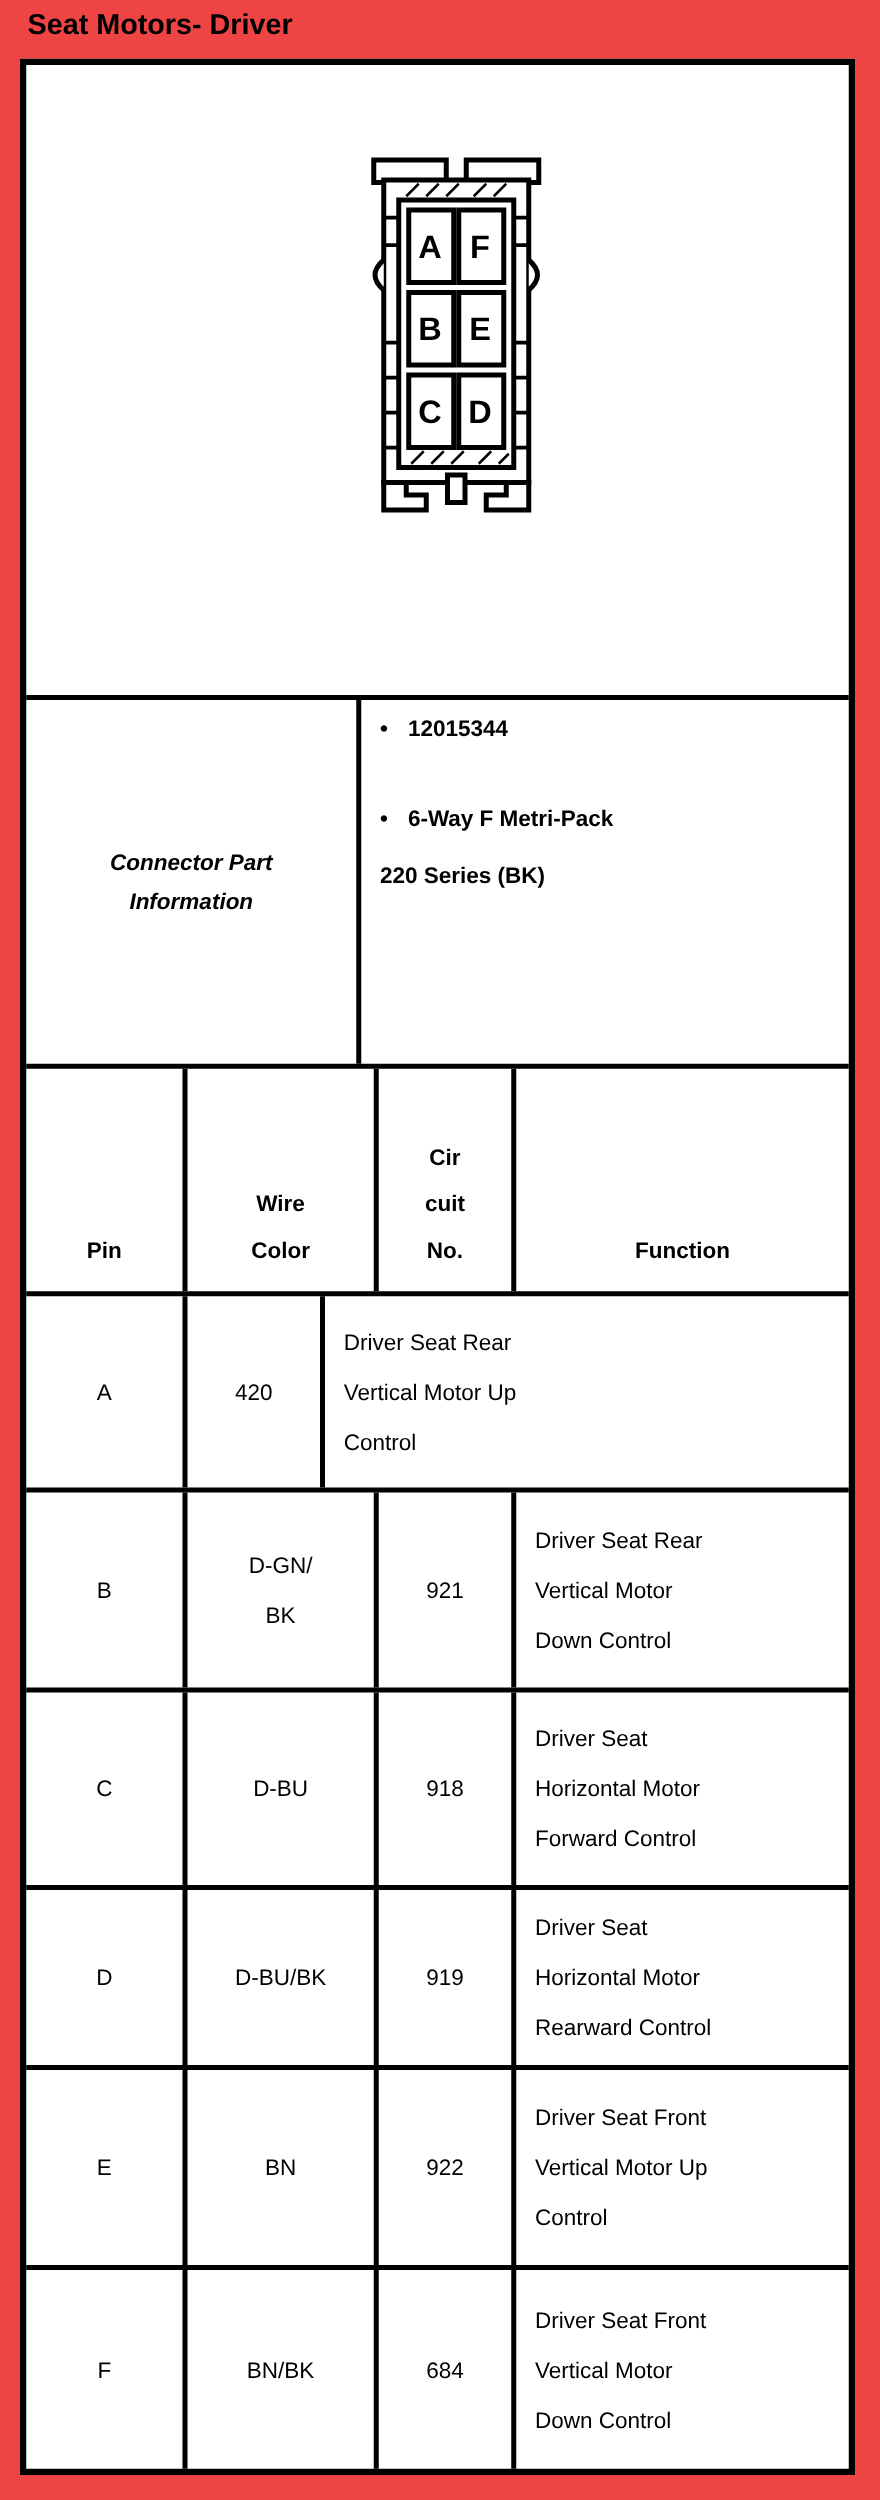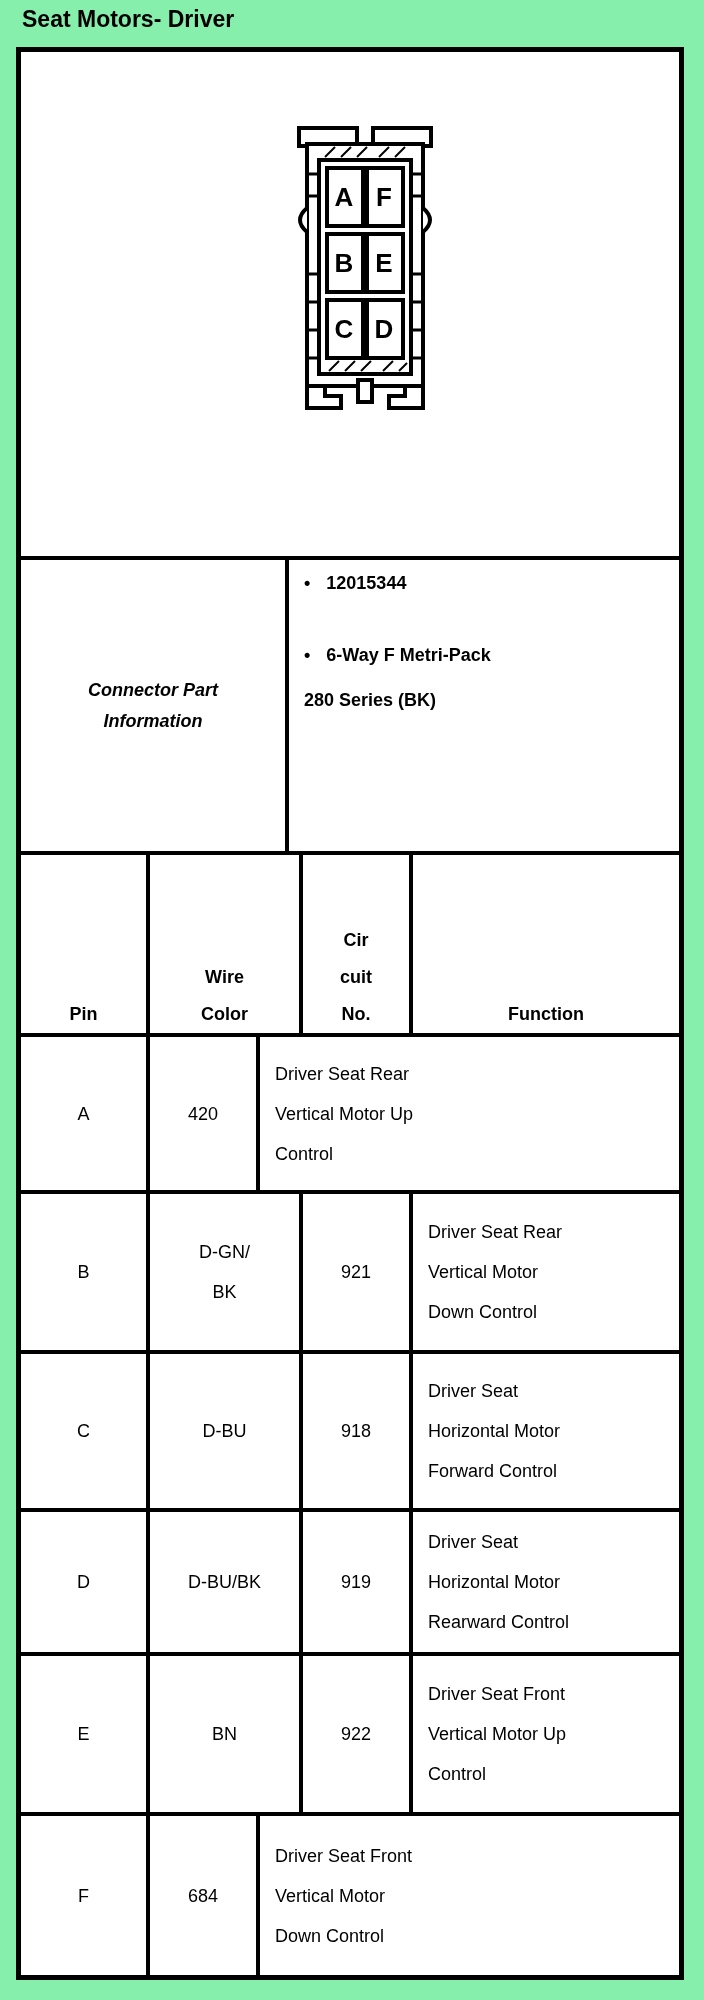--- a/index.html
+++ b/index.html
@@ -1,16 +1,16 @@
 <!DOCTYPE html>
 <html><head>
 <meta charset="utf-8">
 <style>
   html,body{margin:0;padding:0;background:#fff;}
-  .page{position:relative;width:704px;height:2000px;background:#86efac;
+  .page{position:relative;width:704px;height:2000px;background:#ef4444;
         font-family:"Liberation Sans",sans-serif;color:#000;overflow:hidden;}
   .title{position:absolute;left:22px;top:6px;font-size:23px;font-weight:bold;letter-spacing:0px;}
   .spec-table{position:absolute;left:16px;top:47px;width:668px;height:1933px;
               border:5px solid #000;box-sizing:border-box;display:flex;flex-direction:column;background:#fff;}
   .t-row{display:flex;border-bottom:4px solid #000;box-sizing:border-box;flex:0 0 auto;}
   .t-row.last{border-bottom:none;flex:1 1 auto;}
   .cell{box-sizing:border-box;border-right:4px solid #000;}
   .cell.lastcol{border-right:none;}
   
   .diagram-row{position:relative;height:508px;}
@@ -19,21 +19,21 @@
   .pi-row{height:295px;}
   .pi-left{width:268px;display:flex;align-items:center;justify-content:center;text-align:center;
            font-size:18px;font-weight:bold;line-height:31px;white-space:pre-line;font-style:italic;}
   .pi-right{flex:1;padding:1px 8px 0 15px;font-size:18px;font-weight:bold;}
   .bullet-item{line-height:45px;white-space:pre-line;}
   .bullet-item.second{margin-top:27px;}
   .bullet-marker{margin-right:16px;}
   
   .hdr-row{height:182px;}
   .hdr-cell{display:flex;align-items:flex-end;justify-content:center;text-align:center;
-            font-size:18px;font-weight:bold;line-height:37px;white-space:pre-line;}
+            font-size:18px;font-weight:bold;line-height:37px;padding-bottom:14px;white-space:pre-line;}
   
   .data-cell{display:flex;align-items:center;justify-content:center;text-align:center;
              font-size:18px;line-height:40px;white-space:pre-line;}
   .fn-cell{justify-content:flex-start;text-align:left;padding-left:15px;padding-right:16px;}
   .c-pin{width:129px;}
   .c-wire{width:153px;}
   .c-cir{width:110px;}
   .c-fn{flex:1;}
   .svg-ink{fill:#fff;stroke:#000;}
 </style>
@@ -111,21 +111,21 @@
         <rect class="svg-ink" x="63" y="256" width="14" height="22" stroke-width="4"></rect>
       </svg>
     </div>
 
     <div class="t-row pi-row">
       <div class="cell pi-left">Connector Part
 Information</div>
       <div class="cell lastcol pi-right">
         <div class="bullet-item"><span class="bullet-marker">•</span><span>12015344</span></div>
         <div class="bullet-item second"><span class="bullet-marker">•</span><span>6-Way F Metri-Pack
-280 Series (BK)</span></div>
+220 Series (BK)</span></div>
       </div>
     </div>
 
     <div class="t-row hdr-row">
       <div class="cell c-pin hdr-cell">Pin</div>
       <div class="cell c-wire hdr-cell">Wire
 Color</div>
       <div class="cell c-cir hdr-cell">Cir
 cuit
 No.</div>
@@ -172,20 +172,21 @@
       <div class="cell c-pin data-cell">E</div>
       <div class="cell c-wire data-cell">BN</div>
       <div class="cell c-cir data-cell">922</div>
       <div class="cell lastcol c-fn data-cell fn-cell">Driver Seat Front
 Vertical Motor Up
 Control</div>
     </div>
 
     <div class="t-row last">
       <div class="cell c-pin data-cell">F</div>
+      <div class="cell c-wire data-cell">BN/BK</div>
       <div class="cell c-cir data-cell">684</div>
       <div class="cell lastcol c-fn data-cell fn-cell">Driver Seat Front
 Vertical Motor
 Down Control</div>
     </div>
 
   </div>
 </div>
 
 </body></html>

